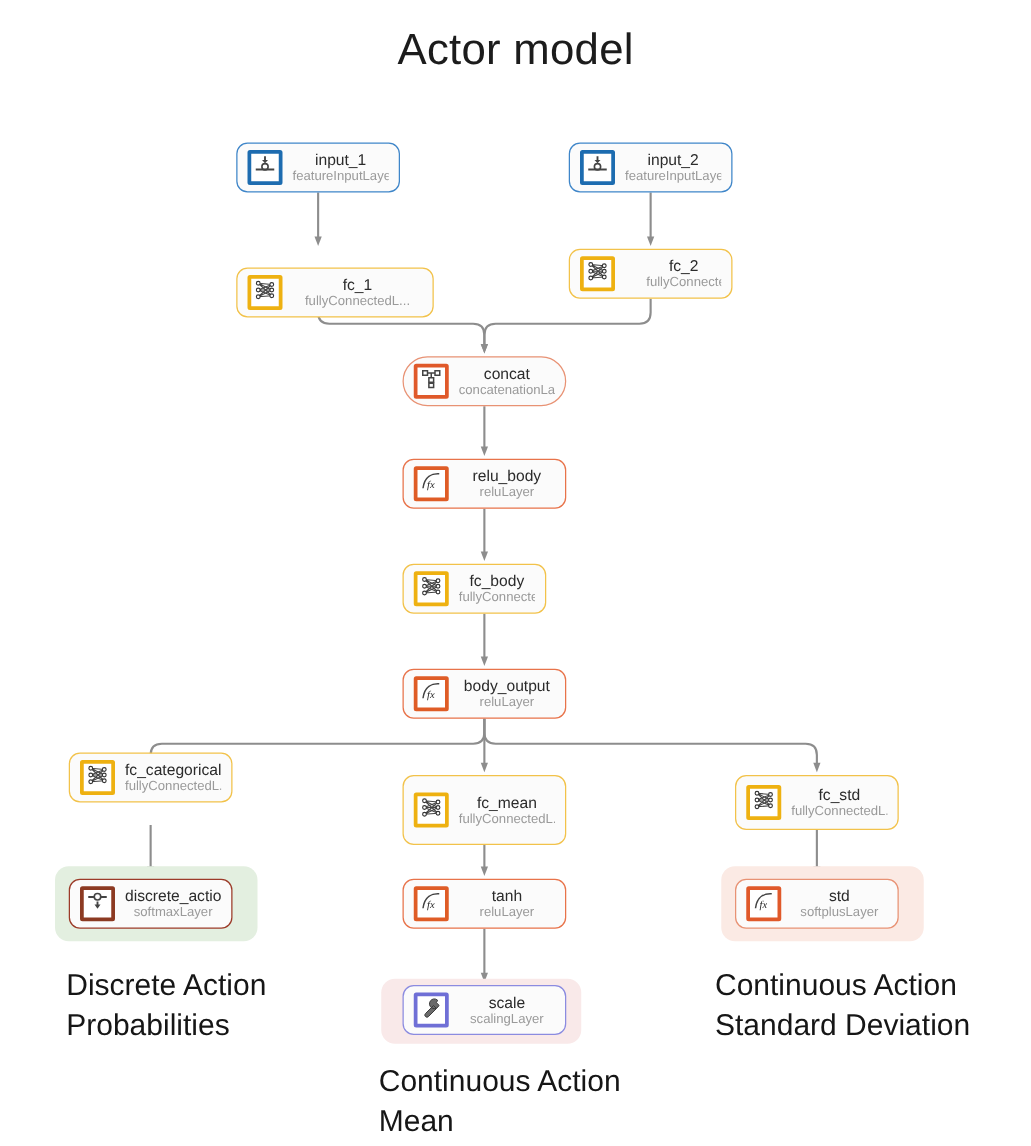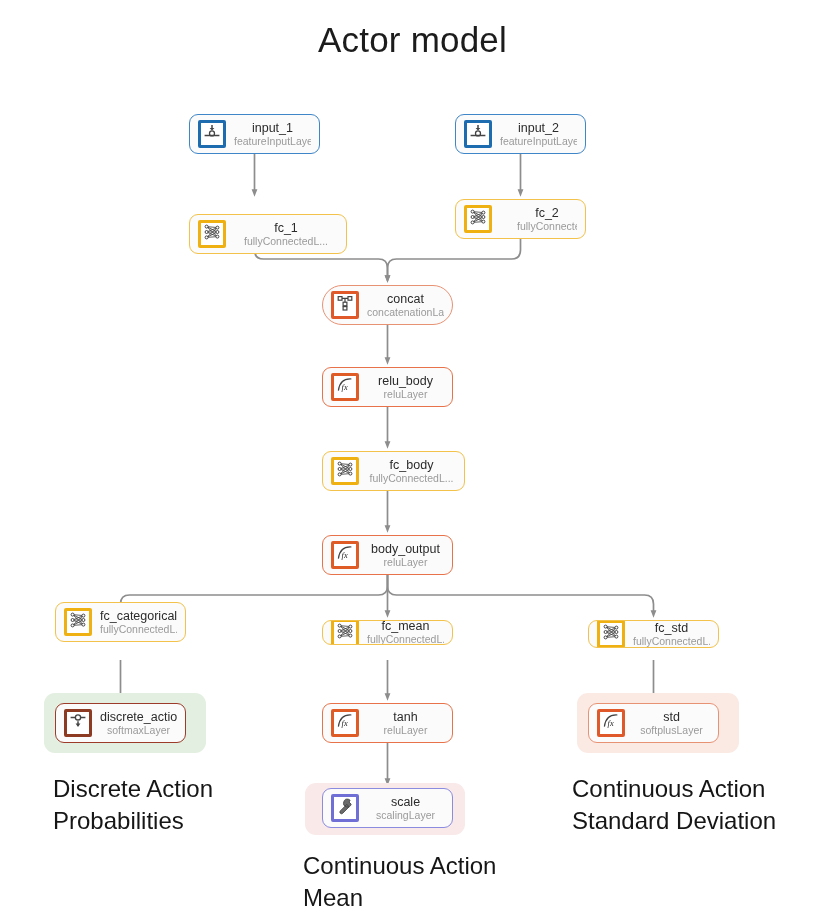--- a/index.html
+++ b/index.html
@@ -255,21 +255,21 @@
           <svg width="18" height="18" viewBox="0 0 18 18">
             <path d="M2.4 14.6 C 3.6 5.2, 9.6 2.6, 15.4 3.0" stroke="#444" stroke-width="1.2" fill="none"></path>
             <text x="5.6" y="14.1" font-family="Liberation Serif, serif" font-style="italic" font-size="8.4" fill="#222">fx</text>
           </svg>
         </span>
         <span class="txt">
           <span class="nm clip">relu_body</span>
           <span class="ty clip">reluLayer</span>
         </span>
       </div>
-      <div class="node yellow" style="left: 322px; top: 451px; width: 143px; height: 40px;">
+      <div class="node yellow" style="left: 322px; top: 451px; width: 115px; height: 40px;">
         <span class="ico">
           <svg width="18" height="18" viewBox="0 0 18 18">
             <g stroke="#444" stroke-width="0.85">
               <path d="M3.6 3.6 L14.4 4.6 M3.6 3.6 L14.4 9 M3.6 3.6 L14.4 13.6"></path>
               <path d="M3.6 9 L14.4 4.6 M3.6 9 L14.4 9 M3.6 9 L14.4 13.6"></path>
               <path d="M3.6 14.4 L14.4 4.6 M3.6 14.4 L14.4 9 M3.6 14.4 L14.4 13.6"></path>
             </g>
             <g fill="#fff" stroke="#333" stroke-width="0.9">
               <circle cx="3.6" cy="3.6" r="1.5"></circle>
               <circle cx="3.6" cy="9" r="1.5"></circle>
@@ -313,21 +313,21 @@
               <circle cx="14.4" cy="9" r="1.5"></circle>
               <circle cx="14.4" cy="13.6" r="1.5"></circle>
             </g>
           </svg>
         </span>
         <span class="txt">
           <span class="nm clip">fc_categorical</span>
           <span class="ty clip">fullyConnectedL...</span>
         </span>
       </div>
-      <div class="node yellow" style="left: 322px; top: 620px; width: 131px; height: 25px;">
+      <div class="node yellow" style="left: 322px; top: 620px; width: 131px; height: 56px;">
         <span class="ico">
           <svg width="18" height="18" viewBox="0 0 18 18">
             <g stroke="#444" stroke-width="0.85">
               <path d="M3.6 3.6 L14.4 4.6 M3.6 3.6 L14.4 9 M3.6 3.6 L14.4 13.6"></path>
               <path d="M3.6 9 L14.4 4.6 M3.6 9 L14.4 9 M3.6 9 L14.4 13.6"></path>
               <path d="M3.6 14.4 L14.4 4.6 M3.6 14.4 L14.4 9 M3.6 14.4 L14.4 13.6"></path>
             </g>
             <g fill="#fff" stroke="#333" stroke-width="0.9">
               <circle cx="3.6" cy="3.6" r="1.5"></circle>
               <circle cx="3.6" cy="9" r="1.5"></circle>
@@ -336,21 +336,21 @@
               <circle cx="14.4" cy="9" r="1.5"></circle>
               <circle cx="14.4" cy="13.6" r="1.5"></circle>
             </g>
           </svg>
         </span>
         <span class="txt">
           <span class="nm clip">fc_mean</span>
           <span class="ty clip">fullyConnectedL...</span>
         </span>
       </div>
-      <div class="node yellow" style="left: 588px; top: 620px; width: 131px; height: 28px;">
+      <div class="node yellow" style="left: 588px; top: 620px; width: 131px; height: 44px;">
         <span class="ico">
           <svg width="18" height="18" viewBox="0 0 18 18">
             <g stroke="#444" stroke-width="0.85">
               <path d="M3.6 3.6 L14.4 4.6 M3.6 3.6 L14.4 9 M3.6 3.6 L14.4 13.6"></path>
               <path d="M3.6 9 L14.4 4.6 M3.6 9 L14.4 9 M3.6 9 L14.4 13.6"></path>
               <path d="M3.6 14.4 L14.4 4.6 M3.6 14.4 L14.4 9 M3.6 14.4 L14.4 13.6"></path>
             </g>
             <g fill="#fff" stroke="#333" stroke-width="0.9">
               <circle cx="3.6" cy="3.6" r="1.5"></circle>
               <circle cx="3.6" cy="9" r="1.5"></circle>

